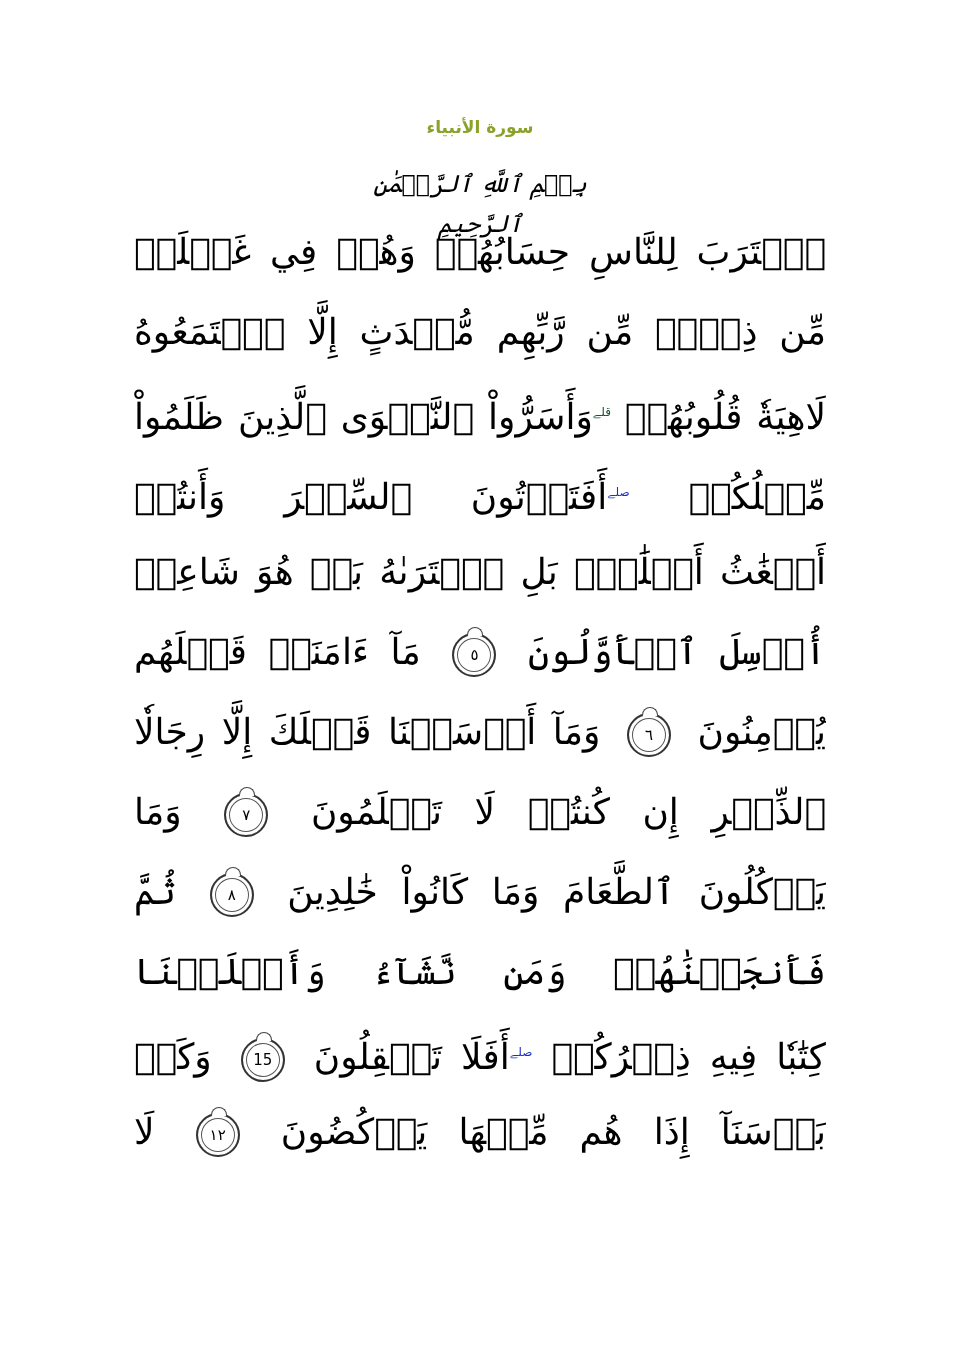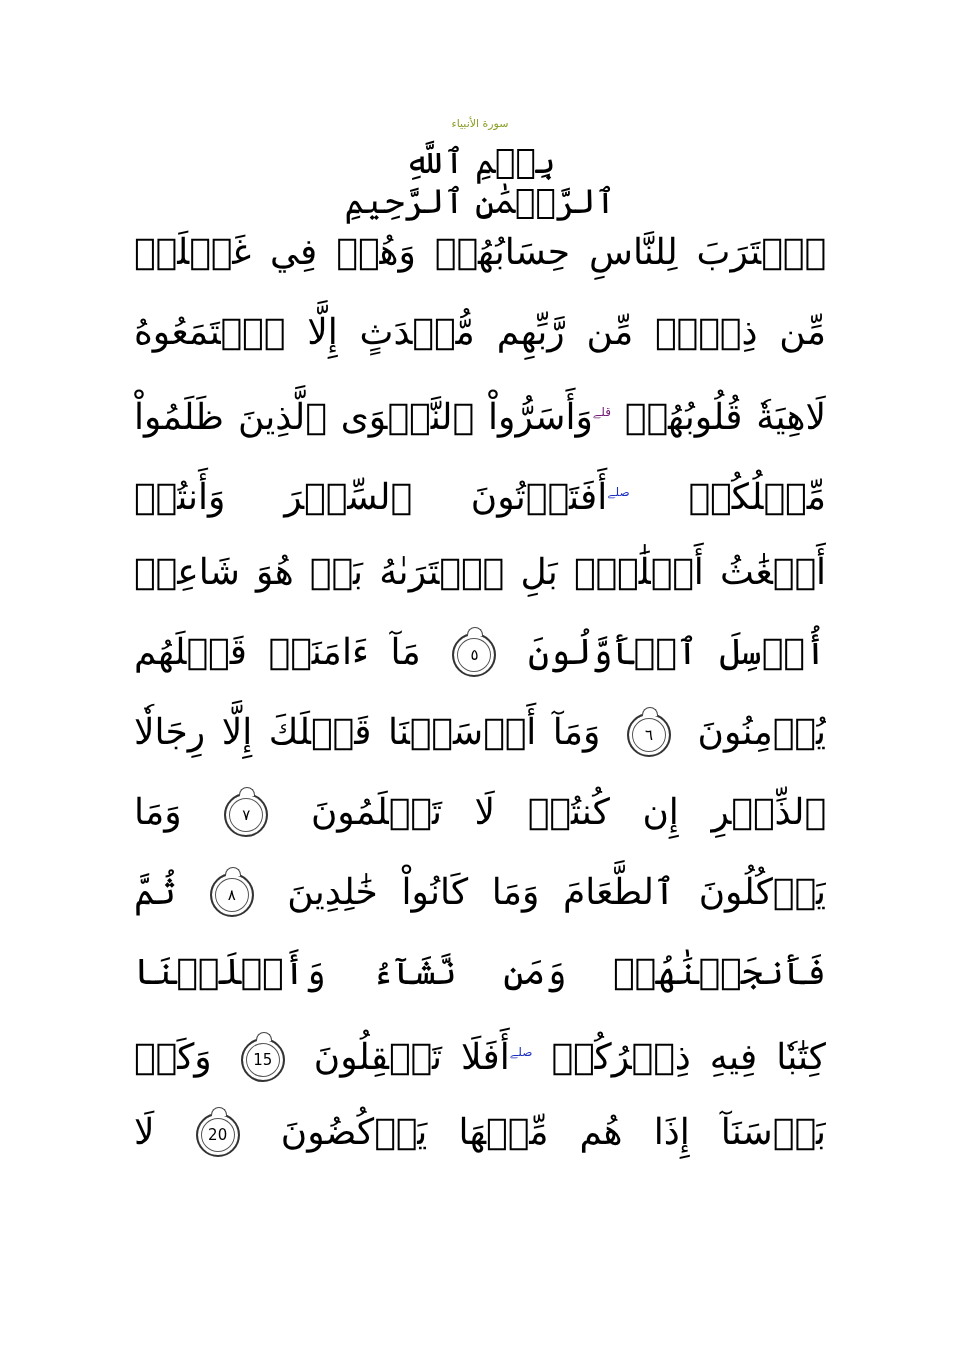--- a/index.html
+++ b/index.html
@@ -21,34 +21,36 @@
       width: 960px;
       height: 1358px;
     }
     .surah-title {
       position: absolute;
       top: 117px;
       left: 0;
       width: 960px;
       text-align: center;
       font-family: "DejaVu Sans", "Liberation Sans", sans-serif;
-      font-size: 11px;
+      font-size: 17px;
       direction: rtl;
+      font-weight: bold;
     }
     .bismillah {
       position: absolute;
-      top: 141px;
+      top: 164px;
       left: 330px;
       width: 300px;
       height: 52px;
       text-align: center;
       direction: rtl;
-      font-size: 34px;
+      font-size: 24px;
       line-height: 40px;
       letter-spacing: 0;
+      font-style: italic;
     }
     .text-block {
       position: absolute;
       left: 134px;
       width: 692px;
       top: 212px;
       direction: rtl;
     }
     .line {
       height: 80px;
@@ -121,21 +123,21 @@
   </div>
 
   <div class="text-block" id="text-block">
       <div class="line">
         <div class="words"><span class="seg">ٱقۡتَرَبَ لِلنَّاسِ حِسَابُهُمۡ وَهُمۡ فِي غَفۡلَةٖ مُّعۡرِضُونَ</span>   </div>
       </div>
       <div class="line">
         <div class="words"><span class="seg">مِّن ذِكۡرٖ مِّن رَّبِّهِم مُّحۡدَثٍ إِلَّا ٱسۡتَمَعُوهُ وَهُمۡ يَلۡعَبُونَ</span>  </div>
       </div>
       <div class="line">
-        <div class="words"><span class="seg">لَاهِيَةٗ قُلُوبُهُمۡ</span> <span class="waqf" style="color: #701a75;">ﻗﻠﮯ</span><span class="seg">وَأَسَرُّواْ ٱلنَّجۡوَى ٱلَّذِينَ ظَلَمُواْ هَلۡ هَٰذَآ إِلَّا بَشَرٞ</span> </div>
+        <div class="words"><span class="seg">لَاهِيَةٗ قُلُوبُهُمۡ</span> <span class="waqf" style="color: #14532d;">ﻗﻠﮯ</span><span class="seg">وَأَسَرُّواْ ٱلنَّجۡوَى ٱلَّذِينَ ظَلَمُواْ هَلۡ هَٰذَآ إِلَّا بَشَرٞ</span> </div>
       </div>
       <div class="line">
         <div class="words"><span class="seg">مِّثۡلُكُمۡ</span> <span class="waqf" style="color: rgb(26, 47, 191);">ﺻﻠﮯ</span><span class="seg">أَفَتَأۡتُونَ ٱلسِّحۡرَ وَأَنتُمۡ تُبۡصِرُونَ</span>   </div>
       </div>
       <div class="line">
         <div class="words"><span class="seg">أَضۡغَٰثُ أَحۡلَٰمِۢ بَلِ ٱفۡتَرَىٰهُ بَلۡ هُوَ شَاعِرٞ فَلۡيَأۡتِنَا بِـَٔايَةٖ كَمَآ</span> </div>
       </div>
       <div class="line">
         <div class="words"><span class="seg">أُرۡسِلَ ٱلۡأَوَّلُونَ</span> <span class="ayah-marker">٥</span> <span class="seg">مَآ ءَامَنَتۡ قَبۡلَهُم مِّن قَرۡيَةٍ أَهۡلَكۡنَٰهَآ</span>  </div>
       </div>
@@ -148,16 +150,16 @@
       <div class="line">
         <div class="words"><span class="seg">يَأۡكُلُونَ ٱلطَّعَامَ وَمَا كَانُواْ خَٰلِدِينَ</span> <span class="ayah-marker">٨</span> <span class="seg">ثُمَّ صَدَقۡنَٰهُمُ ٱلۡوَعۡدَ</span> </div>
       </div>
       <div class="line">
         <div class="words"><span class="seg">فَأَنجَيۡنَٰهُمۡ وَمَن نَّشَآءُ وَأَهۡلَكۡنَا ٱلۡمُسۡرِفِينَ</span>   </div>
       </div>
       <div class="line">
         <div class="words"><span class="seg">كِتَٰبٗا فِيهِ ذِكۡرُكُمۡ</span> <span class="waqf" style="color: rgb(26, 47, 191);">ﺻﻠﮯ</span><span class="seg">أَفَلَا تَعۡقِلُونَ</span> <span class="ayah-marker">15</span> <span class="seg">وَكَمۡ قَصَمۡنَا مِن قَرۡيَةٖ</span> </div>
       </div>
       <div class="line">
-        <div class="words"><span class="seg">بَأۡسَنَآ إِذَا هُم مِّنۡهَا يَرۡكُضُونَ</span> <span class="ayah-marker">20</span> <span class="seg">لَا تَرۡكُضُواْ وَٱرۡجِعُوٓاْ إِلَىٰ مَآ أُتۡرِفۡتُمۡ</span> </div>
+        <div class="words"><span class="seg">بَأۡسَنَآ إِذَا هُم مِّنۡهَا يَرۡكُضُونَ</span> <span class="ayah-marker">١٢</span> <span class="seg">لَا تَرۡكُضُواْ وَٱرۡجِعُوٓاْ إِلَىٰ مَآ أُتۡرِفۡتُمۡ</span> </div>
       </div>
     </div>
 </div>
 
 </body></html>

